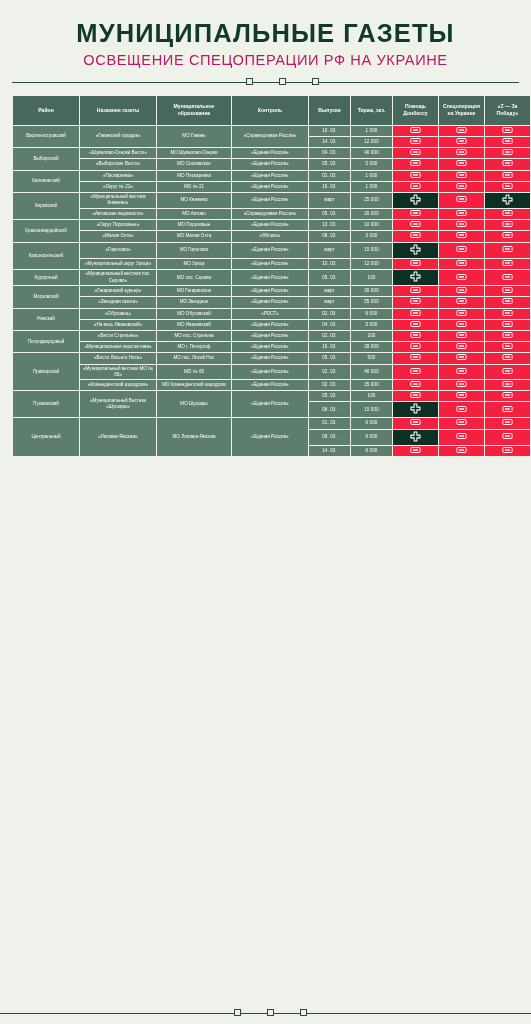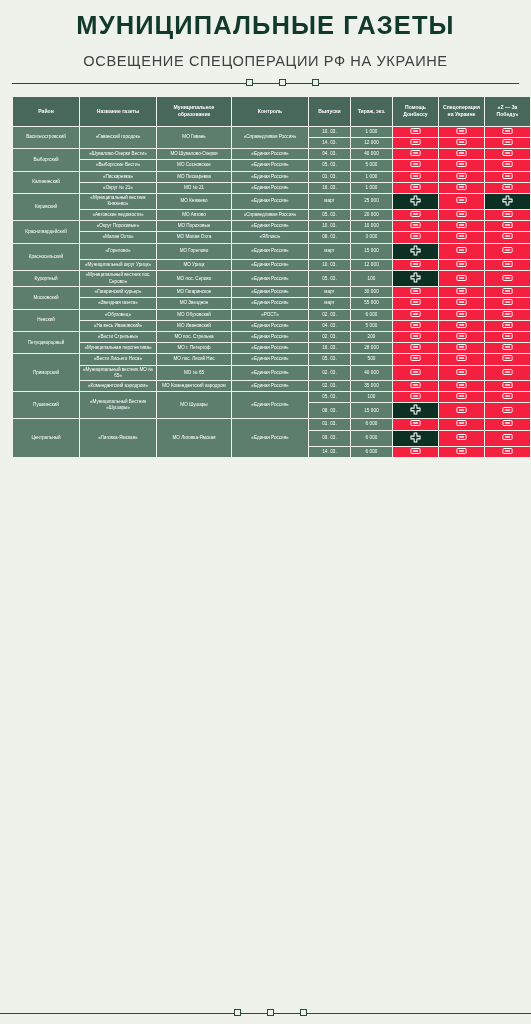--- a/index.html
+++ b/index.html
@@ -18,37 +18,37 @@
     width: 531px;
     height: 1024px;
     box-sizing: border-box;
     padding: 0 12px;
     display: flex;
     flex-direction: column;
   }
 
   
   .header {
-    padding-top: 12px;
+    padding-top: 20px;
     text-align: center;
   }
   .title {
     font-size: 25.5px;
     font-weight: bold;
     letter-spacing: 1.1px;
     color: #123a2b;
     line-height: 1.05;
     white-space: nowrap;
   }
   .subtitle {
-    margin-top: 14px;
+    margin-top: 5px;
     font-size: 14.6px;
     font-weight: normal;
     letter-spacing: 0.6px;
-    color: #404040;
+    color: #be185d;
     white-space: nowrap;
   }
 
   
   .divider {
     position: relative;
     height: 18px;
     margin-top: 5px;
     margin-bottom: 4px;
   }

